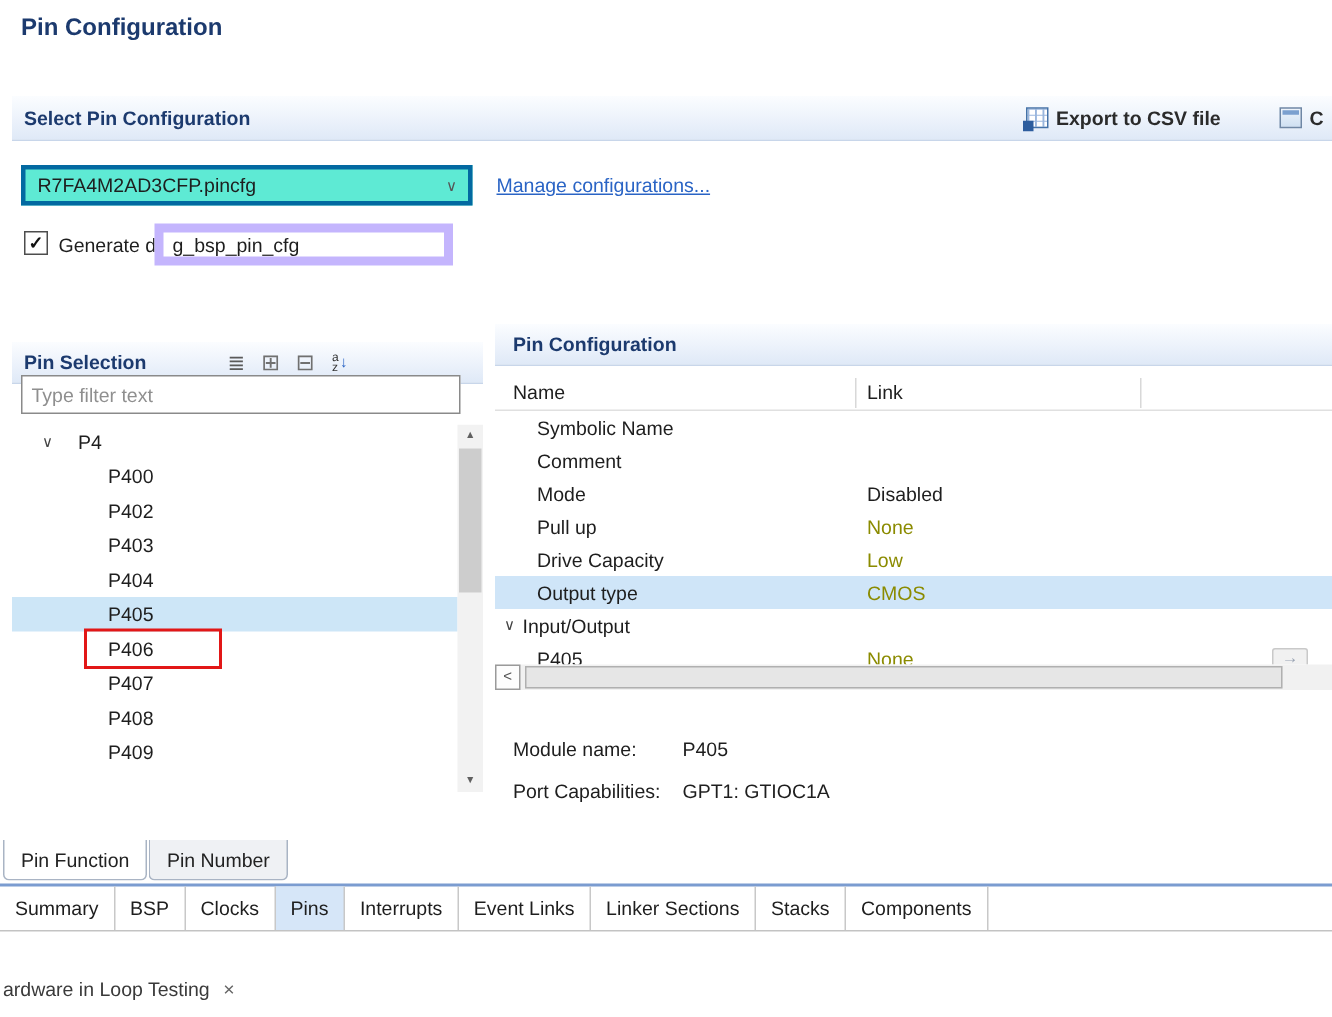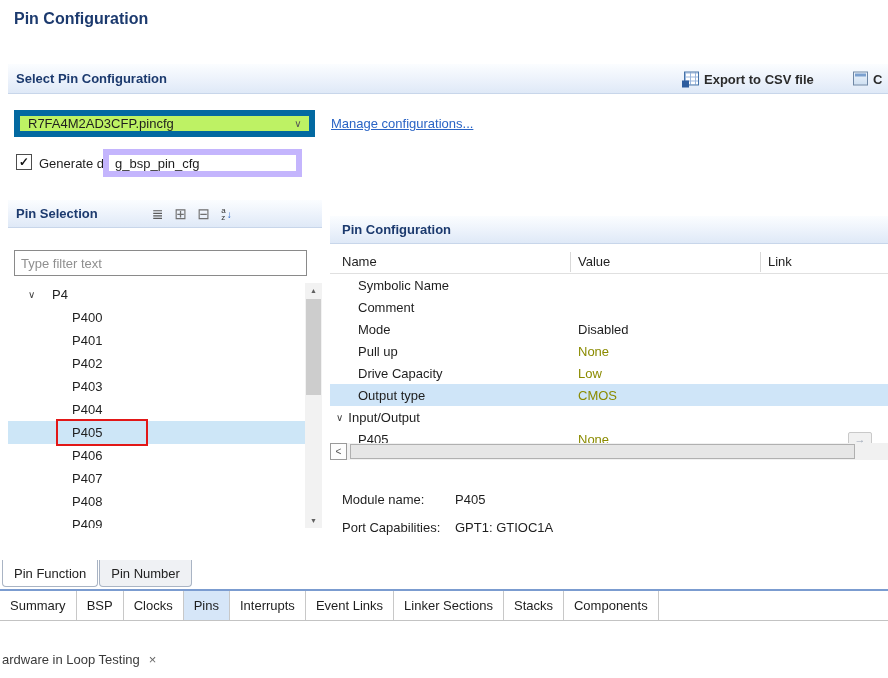--- a/index.html
+++ b/index.html
@@ -23,33 +23,33 @@
 
   .hdr-action { position:absolute; top:50%; transform:translateY(-50%); display:flex; align-items:center; gap:5px; font-weight:bold; color:#2b2b2b; white-space:nowrap; }
   .csv-icon { position:relative; width:15px; height:14px; border:1px solid #4472a8; background:#fff;
     background-image:linear-gradient(#9ab6dd 1px, transparent 1px), linear-gradient(90deg,#9ab6dd 1px, transparent 1px);
     background-size:100% 4px, 5px 100%; }
   .csv-icon::after { content:""; position:absolute; left:-3px; bottom:-3px; width:7px; height:7px; background:#2d5d9e; }
   .cfg-icon { position:relative; width:15px; height:14px; border:1px solid #6f87a5; background:linear-gradient(#eef4fb,#cfe0f2); }
   .cfg-icon::before { content:""; position:absolute; left:1px; right:1px; top:1px; height:3px; background:#7ba0cf; }
 
   
-  .combo { left:14px; top:110px; width:301px; height:27px; border:6px solid #0369a1; background:#bef264; display:flex; align-items:center; }
+  .combo { left:14px; top:110px; width:301px; height:27px; border:3px solid #0369a1; background:#5eead4; display:flex; align-items:center; }
   .combo-value { flex:1; padding-left:8px; white-space:nowrap; overflow:hidden; }
   .combo-arrow { width:22px; text-align:center; color:#555; font-size:10px; }
 
   .link { left:331px; top:116px; color:#2a64c5; text-decoration:underline; cursor:pointer; }
 
   
   .checkbox { left:16px; top:154px; width:16px; height:16px; border:1px solid #4d4d4d; background:#fff; display:flex; align-items:center; justify-content:center; font-size:12px; font-weight:bold; color:#111; line-height:1; }
   .gen-label { left:39px; top:156px; }
   .gen-input { left:103px; top:149px; width:199px; height:28px; border:6px solid #c4b5fd; padding:0 6px; font-family:"Liberation Sans",sans-serif; font-size:13px; color:#1e1e1e; }
 
   
-  .sel-hdr { left:8px; top:200px; width:314px; height:28px; }
+  .sel-hdr { left:8px; top:228px; width:314px; height:28px; }
   .tool-icons { position:absolute; left:140px; top:50%; transform:translateY(-50%); display:flex; gap:4px; }
   .ticon { width:19px; height:19px; display:flex; align-items:center; justify-content:center; color:#5a5a5a; font-size:14px; }
   .ticon.boxy { font-size:15px; color:#707070; }
   .sort { display:flex; align-items:center; }
   .sort-letters { display:flex; flex-direction:column; font-size:8px; line-height:7px; color:#333; }
   .sort-letters i { font-style:normal; }
   .sort-arrow { font-size:10px; color:#2a64c5; margin-left:1px; }
 
   .filter-input { left:14px; top:250px; width:293px; height:26px; border:1px solid #8a8a8a; padding:0 6px; font-family:"Liberation Sans",sans-serif; font-size:13px; color:#000000; }
   .filter-input::placeholder { color:#8f8f8f; }
@@ -157,23 +157,20 @@
 
   <div class="abs tree">
     <div class="tree-row parent">
       <span class="tree-chevron">∨</span>
       <span class="tree-plabel">P4</span>
     </div>
     <div class="tree-row child">
         <span>P400</span>
       </div>
     <div class="tree-row child">
-        <span>P401</span>
-      </div>
-    <div class="tree-row child">
         <span>P402</span>
       </div>
     <div class="tree-row child">
         <span>P403</span>
       </div>
     <div class="tree-row child">
         <span>P404</span>
       </div>
     <div class="tree-row child sel">
         <span>P405</span>
@@ -197,21 +194,20 @@
       <span class="varrow down">▼</span>
     </div>
   </div>
 
   <div class="abs hdr-bar cfg-hdr">
     <span class="hdr-title" style="padding-left:12px;">Pin Configuration</span>
   </div>
 
   <div class="abs tbl-head">
     <span class="h-name">Name</span>
-    <span class="h-val">Value</span>
     <span class="h-link">Link</span>
     <span class="col-sep" style="left:240px;"></span>
     <span class="col-sep" style="left:430px;"></span>
   </div>
 
   <div class="abs tbl-body">
     <div class="tbl-row">
       <span class="c-name">Symbolic Name</span>
       <span class="c-val"></span>
       <span class="c-link"></span>

